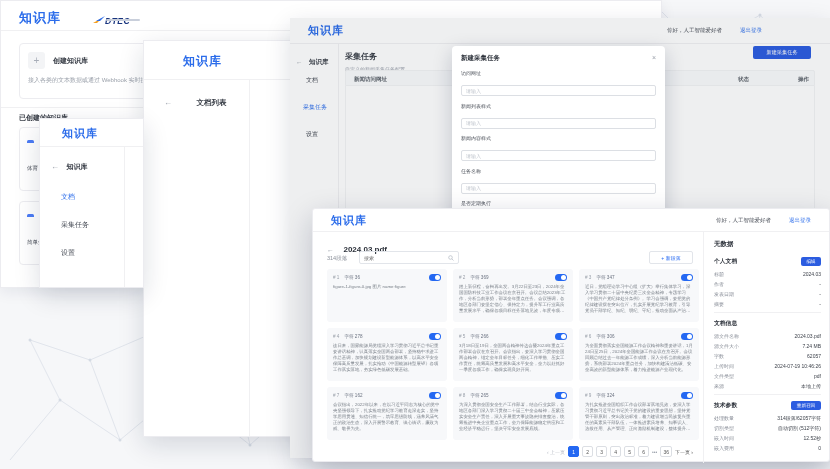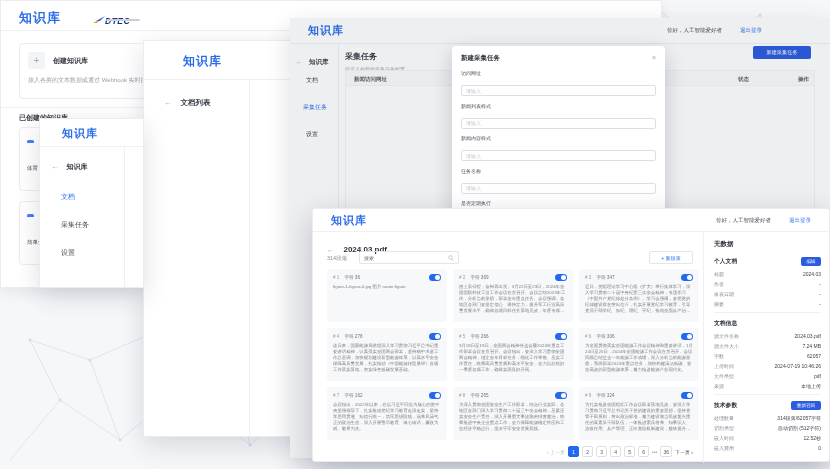--- a/index.html
+++ b/index.html
@@ -104,21 +104,21 @@
       <span class="abs folder-icon" style="left:7px;top:14px;"></span>
       <span class="abs" style="left:7px;top:37px;font-size:5.5px;color:#4a4f58;">简单分类</span>
     </div>
   </div>
 
   <div class="win" style="left:143px;top:40px;width:507px;height:397px;">
     <div class="abs brandtitle" style="left:39px;top:12px;font-size:12px;">知识库</div>
     <div class="hline" style="top:38px;"></div>
     <div class="abs" style="left:20px;top:50px;">
       <span class="backarrow">←</span>
-      <span style="font-size:7.5px;font-weight:bold;color:#3a3f48;margin-left:4px;">文档列表</span>
+      <span style="font-size:7.5px;font-weight:bold;color:#3a3f48;margin-left:20px;">文档列表</span>
     </div>
     <div class="vline" style="left:105px;top:38px;"></div>
   </div>
 
   <div class="win" style="left:39px;top:118px;width:105px;height:170px;">
     <div class="abs brandtitle" style="left:22px;top:7px;font-size:11px;">知识库</div>
     <div class="hline" style="top:27px;"></div>
     <div class="abs" style="left:11px;top:36px;">
       <span class="backarrow">←</span>
       <span style="font-size:7px;font-weight:bold;color:#3a3f48;margin-left:3px;">知识库</span>

